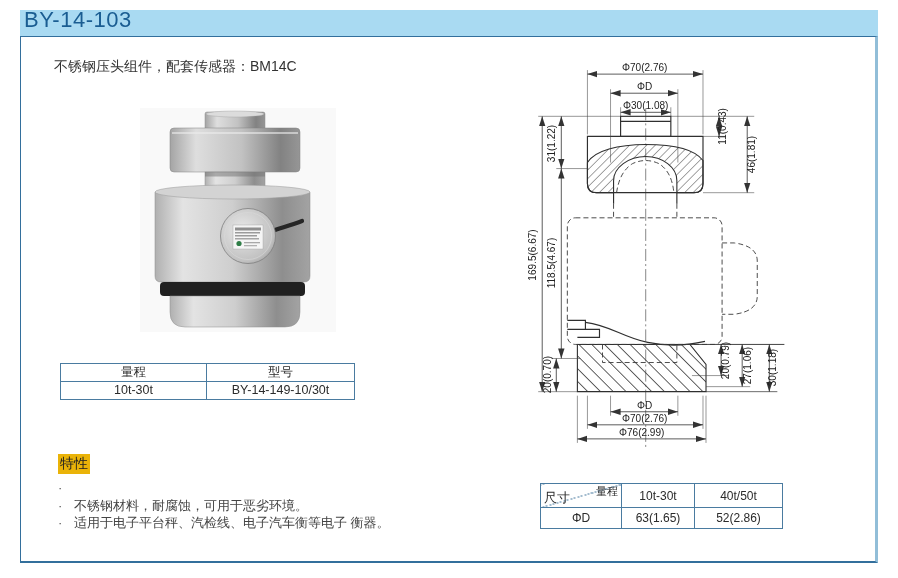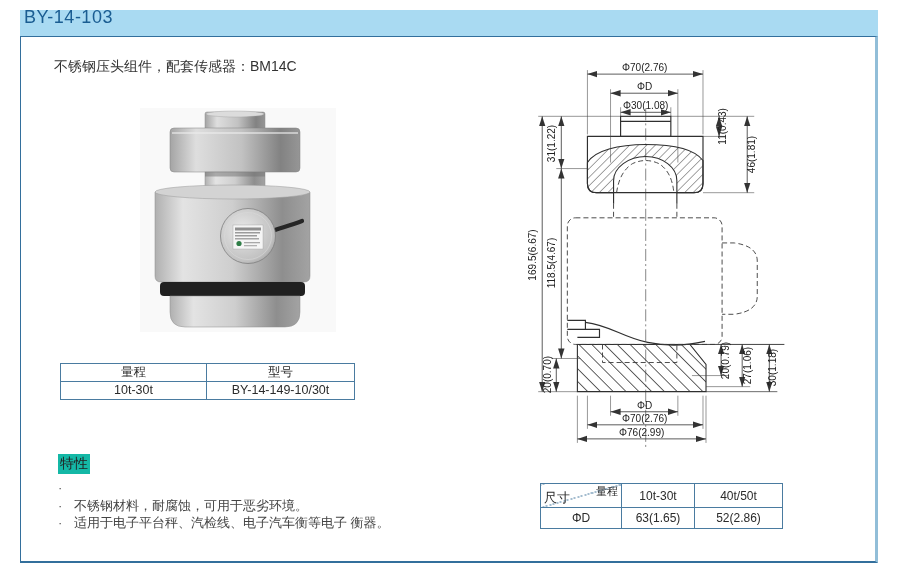--- a/index.html
+++ b/index.html
@@ -6,41 +6,41 @@
   body{
     width:898px;height:578px;position:relative;background:#ffffff;
     font-family:"Liberation Sans",sans-serif;overflow:hidden;color:#2b2b2b;
   }
   .banner{
     position:absolute;left:20px;top:10px;width:858px;height:26px;
     background:#a9daf2;
   }
   .page-title{
     position:absolute;left:4px;top:-3px;
-    font-size:18px;color:#1a5d92;letter-spacing:0.5px;font-weight:400;
+    font-size:22px;color:#1a5d92;letter-spacing:0.5px;font-weight:400;
     white-space:nowrap;
   }
   .frame{
     position:absolute;left:20px;top:36px;width:854px;height:524px;
     background:#ffffff;
     border:1px solid #336f9c;border-right:3px solid #92bed8;border-bottom:2px solid #336f9c;
   }
   .intro{
     position:absolute;left:42px;top:58px;font-size:14px;color:#333333;white-space:nowrap;margin-left:12px;
   }
   table.range{
     position:absolute;left:60px;top:363px;border-collapse:collapse;table-layout:fixed;
   }
   table.range th,table.range td{
     border:1px solid #4a7ba0;font-size:12.5px;font-weight:normal;color:#2b2b2b;
     text-align:center;height:17px;padding:0 4px;line-height:17px;
   }
   .col-range{width:137px}.col-model{width:139px}
   .feat-head{
-    position:absolute;left:58px;top:454px;background:#14b8a6;color:#222222;
+    position:absolute;left:58px;top:454px;background:#eab308;color:#222222;
     font-size:14px;padding:1px 2px;
   }
   .feat-list{position:absolute;left:58px;top:479px;font-size:13px;color:#444444;}
   .feat-item{display:flex;line-height:17.5px;white-space:nowrap;}
   .feat-item .dot{width:16px;text-align:left;color:#555;}
   table.dims{
     position:absolute;left:540px;top:483px;border-collapse:collapse;table-layout:fixed;
   }
   table.dims th,table.dims td{
     border:1px solid #4a7ba0;font-size:12px;font-weight:normal;color:#2b2b2b;

